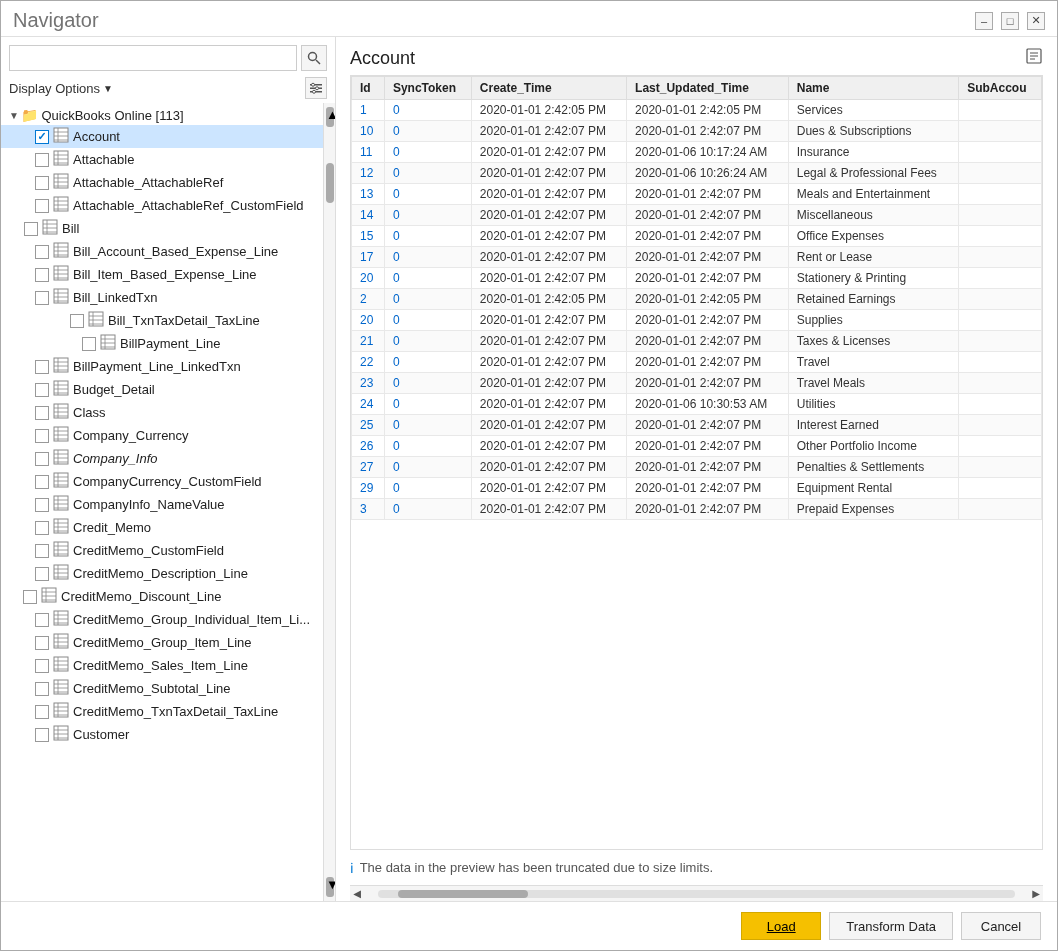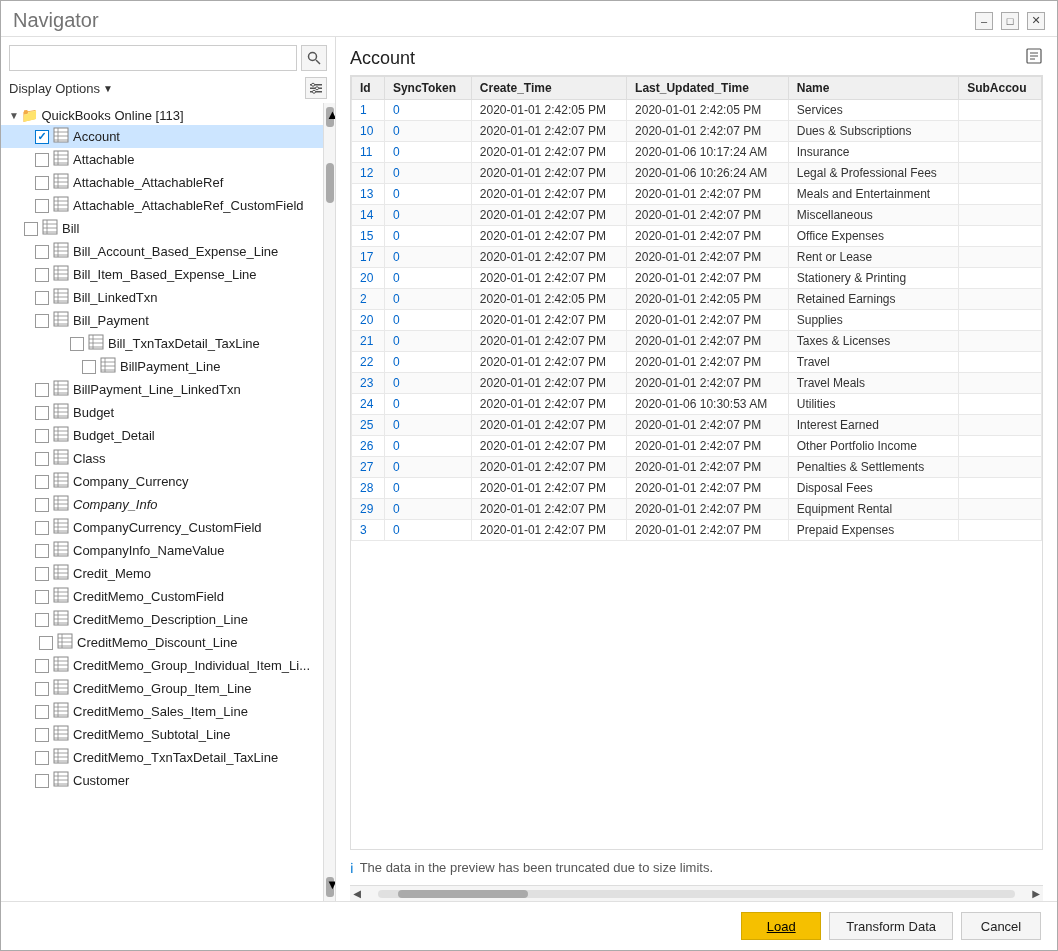--- a/index.html
+++ b/index.html
@@ -209,32 +209,20 @@
               <span style="margin-right:4px;"><svg class="table-icon-svg" viewBox="0 0 16 16">
                     <rect x="1" y="1" width="14" height="14" fill="#fff" stroke="#888" stroke-width="1"></rect>
                     <line x1="1" y1="5" x2="15" y2="5" stroke="#888" stroke-width="0.8"></line>
                     <line x1="1" y1="9" x2="15" y2="9" stroke="#888" stroke-width="0.8"></line>
                     <line x1="1" y1="13" x2="15" y2="13" stroke="#888" stroke-width="0.8"></line>
                     <line x1="5" y1="1" x2="5" y2="15" stroke="#888" stroke-width="0.8"></line>
                   </svg></span>
               <span class="item-label">Bill_LinkedTxn</span>
             </div>
 
-            <div class="tree-item" style="padding-left:20px;">
-              <span style="width:14px;"></span>
-              <div class="checkbox"></div>
-              <span style="margin-right:4px;"><svg class="table-icon-svg" viewBox="0 0 16 16">
-                    <rect x="1" y="1" width="14" height="14" fill="#fff" stroke="#888" stroke-width="1"></rect>
-                    <line x1="1" y1="5" x2="15" y2="5" stroke="#888" stroke-width="0.8"></line>
-                    <line x1="1" y1="9" x2="15" y2="9" stroke="#888" stroke-width="0.8"></line>
-                    <line x1="1" y1="13" x2="15" y2="13" stroke="#888" stroke-width="0.8"></line>
-                    <line x1="5" y1="1" x2="5" y2="15" stroke="#888" stroke-width="0.8"></line>
-                  </svg></span>
-              <span class="item-label">Bill_Payment</span>
-            </div>
 
             <div class="tree-item" style="padding-left:38px;margin-left:17px;">
               <span style="width:14px;"></span>
               <div class="checkbox"></div>
               <span style="margin-right:4px;"><svg class="table-icon-svg" viewBox="0 0 16 16">
                     <rect x="1" y="1" width="14" height="14" fill="#fff" stroke="#888" stroke-width="1"></rect>
                     <line x1="1" y1="5" x2="15" y2="5" stroke="#888" stroke-width="0.8"></line>
                     <line x1="1" y1="9" x2="15" y2="9" stroke="#888" stroke-width="0.8"></line>
                     <line x1="1" y1="13" x2="15" y2="13" stroke="#888" stroke-width="0.8"></line>
                     <line x1="5" y1="1" x2="5" y2="15" stroke="#888" stroke-width="0.8"></line>
@@ -261,32 +249,20 @@
               <span style="margin-right:4px;"><svg class="table-icon-svg" viewBox="0 0 16 16">
                     <rect x="1" y="1" width="14" height="14" fill="#fff" stroke="#888" stroke-width="1"></rect>
                     <line x1="1" y1="5" x2="15" y2="5" stroke="#888" stroke-width="0.8"></line>
                     <line x1="1" y1="9" x2="15" y2="9" stroke="#888" stroke-width="0.8"></line>
                     <line x1="1" y1="13" x2="15" y2="13" stroke="#888" stroke-width="0.8"></line>
                     <line x1="5" y1="1" x2="5" y2="15" stroke="#888" stroke-width="0.8"></line>
                   </svg></span>
               <span class="item-label">BillPayment_Line_LinkedTxn</span>
             </div>
 
-            <div class="tree-item" style="padding-left:20px;">
-              <span style="width:14px;"></span>
-              <div class="checkbox"></div>
-              <span style="margin-right:4px;"><svg class="table-icon-svg" viewBox="0 0 16 16">
-                    <rect x="1" y="1" width="14" height="14" fill="#fff" stroke="#888" stroke-width="1"></rect>
-                    <line x1="1" y1="5" x2="15" y2="5" stroke="#888" stroke-width="0.8"></line>
-                    <line x1="1" y1="9" x2="15" y2="9" stroke="#888" stroke-width="0.8"></line>
-                    <line x1="1" y1="13" x2="15" y2="13" stroke="#888" stroke-width="0.8"></line>
-                    <line x1="5" y1="1" x2="5" y2="15" stroke="#888" stroke-width="0.8"></line>
-                  </svg></span>
-              <span class="item-label">Budget</span>
-            </div>
 
             <div class="tree-item" style="padding-left:20px;">
               <span style="width:14px;"></span>
               <div class="checkbox"></div>
               <span style="margin-right:4px;"><svg class="table-icon-svg" viewBox="0 0 16 16">
                     <rect x="1" y="1" width="14" height="14" fill="#fff" stroke="#888" stroke-width="1"></rect>
                     <line x1="1" y1="5" x2="15" y2="5" stroke="#888" stroke-width="0.8"></line>
                     <line x1="1" y1="9" x2="15" y2="9" stroke="#888" stroke-width="0.8"></line>
                     <line x1="1" y1="13" x2="15" y2="13" stroke="#888" stroke-width="0.8"></line>
                     <line x1="5" y1="1" x2="5" y2="15" stroke="#888" stroke-width="0.8"></line>
@@ -391,21 +367,21 @@
               <span style="margin-right:4px;"><svg class="table-icon-svg" viewBox="0 0 16 16">
                     <rect x="1" y="1" width="14" height="14" fill="#fff" stroke="#888" stroke-width="1"></rect>
                     <line x1="1" y1="5" x2="15" y2="5" stroke="#888" stroke-width="0.8"></line>
                     <line x1="1" y1="9" x2="15" y2="9" stroke="#888" stroke-width="0.8"></line>
                     <line x1="1" y1="13" x2="15" y2="13" stroke="#888" stroke-width="0.8"></line>
                     <line x1="5" y1="1" x2="5" y2="15" stroke="#888" stroke-width="0.8"></line>
                   </svg></span>
               <span class="item-label">CreditMemo_Description_Line</span>
             </div>
 
-            <div class="tree-item" style="padding-left:24px;">
+            <div class="tree-item" style="padding-left:8px;">
               <span style="width:14px;"></span>
               <div class="checkbox"></div>
               <span style="margin-right:4px;"><svg class="table-icon-svg" viewBox="0 0 16 16">
                     <rect x="1" y="1" width="14" height="14" fill="#fff" stroke="#888" stroke-width="1"></rect>
                     <line x1="1" y1="5" x2="15" y2="5" stroke="#888" stroke-width="0.8"></line>
                     <line x1="1" y1="9" x2="15" y2="9" stroke="#888" stroke-width="0.8"></line>
                     <line x1="1" y1="13" x2="15" y2="13" stroke="#888" stroke-width="0.8"></line>
                     <line x1="5" y1="1" x2="5" y2="15" stroke="#888" stroke-width="0.8"></line>
                   </svg></span>
               <span class="item-label">CreditMemo_Discount_Line</span>
@@ -663,28 +639,20 @@
     </tr>
               <tr>
       <td class="num-col">27</td>
       <td class="num-col">0</td>
       <td>2020-01-01 2:42:07 PM</td>
       <td>2020-01-01 2:42:07 PM</td>
       <td>Penalties &amp; Settlements</td>
       <td></td>
     </tr>
               <tr>
-      <td class="num-col">28</td>
-      <td class="num-col">0</td>
-      <td>2020-01-01 2:42:07 PM</td>
-      <td>2020-01-01 2:42:07 PM</td>
-      <td>Disposal Fees</td>
-      <td></td>
-    </tr>
-              <tr>
       <td class="num-col">29</td>
       <td class="num-col">0</td>
       <td>2020-01-01 2:42:07 PM</td>
       <td>2020-01-01 2:42:07 PM</td>
       <td>Equipment Rental</td>
       <td></td>
     </tr>
               <tr>
       <td class="num-col">3</td>
       <td class="num-col">0</td>

